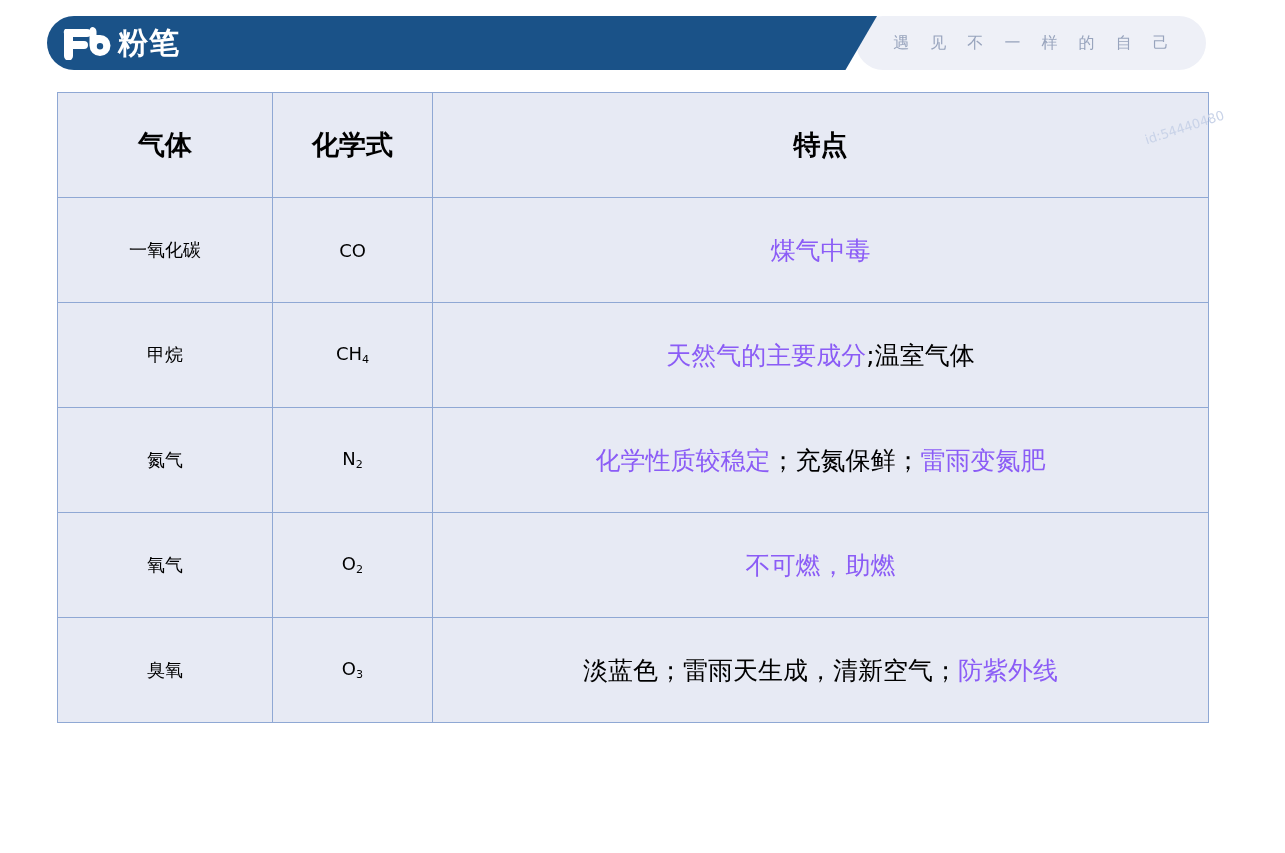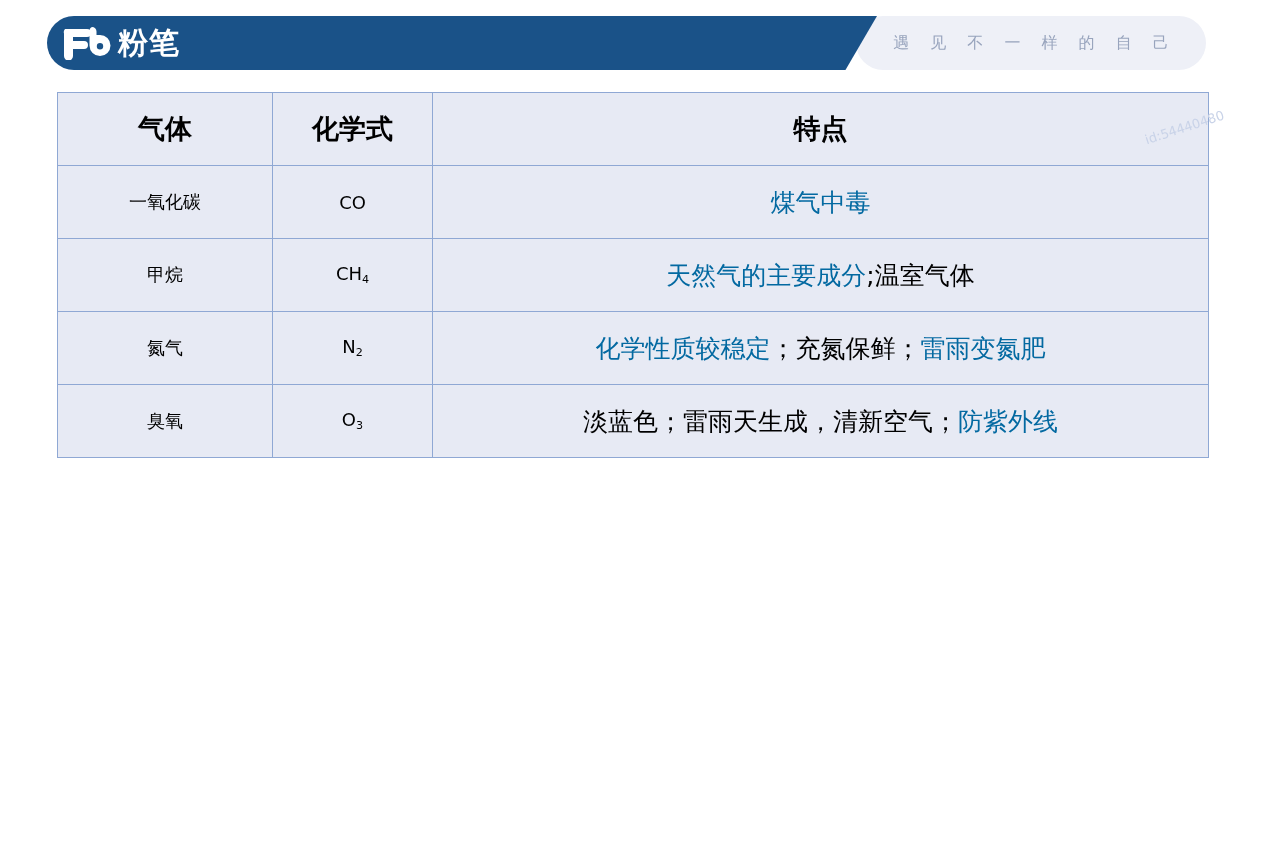--- a/index.html
+++ b/index.html
@@ -51,34 +51,34 @@
     table-layout:fixed;
   }
   col.c1{width:215px;}
   col.c2{width:160px;}
   col.c3{width:776px;}
   td,th{
     border:1px solid #8fa8d4;
     background:#e7eaf4;
     text-align:center;
     vertical-align:middle;
-    padding:0;
+    padding:16px;
     color:#000000;
   }
   thead th{
     height:72px;
     font-size:27px;font-weight:bold;
   }
   tbody td{
     height:72px;
     font-size:18px;font-weight:normal;
   }
   td.feat{font-size:25px;}
   sub{font-size:0.62em;vertical-align:-0.28em;}
-  .red{color:#0369a1;}
+  .red{color:#8b5cf6;}
 
   #watermark{
     position:absolute;left:1143px;top:133px;
     color:#c9d3e8;font-size:13px;
     transform:rotate(-18deg);
     transform-origin:left top;
     white-space:nowrap;
     pointer-events:none;
   }
 </style>
@@ -124,20 +124,25 @@
           <td>甲烷</td>
           <td>CH<sub>4</sub></td>
           <td class="feat"><span class="red">天然气的主要成分</span><span>;温室气体</span></td>
         </tr>
         <tr>
           <td>氮气</td>
           <td>N<sub>2</sub></td>
           <td class="feat"><span class="red">化学性质较稳定</span><span>；充氮保鲜；</span><span class="red">雷雨变氮肥</span></td>
         </tr>
         <tr>
+          <td>氧气</td>
+          <td>O<sub>2</sub></td>
+          <td class="feat"><span class="red">不可燃，助燃</span></td>
+        </tr>
+        <tr>
           <td>臭氧</td>
           <td>O<sub>3</sub></td>
           <td class="feat"><span>淡蓝色；雷雨天生成，清新空气；</span><span class="red">防紫外线</span></td>
         </tr>
       </tbody>
   </table>
 </div>
 
 <div id="watermark">id:54440480</div>
 

